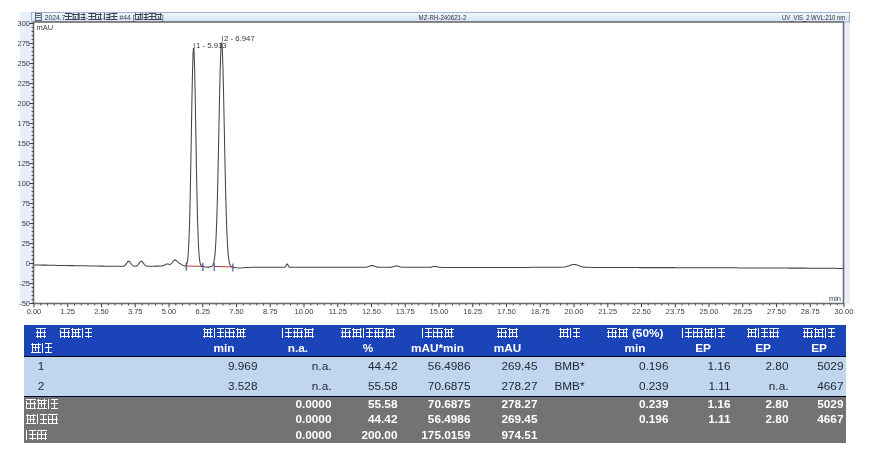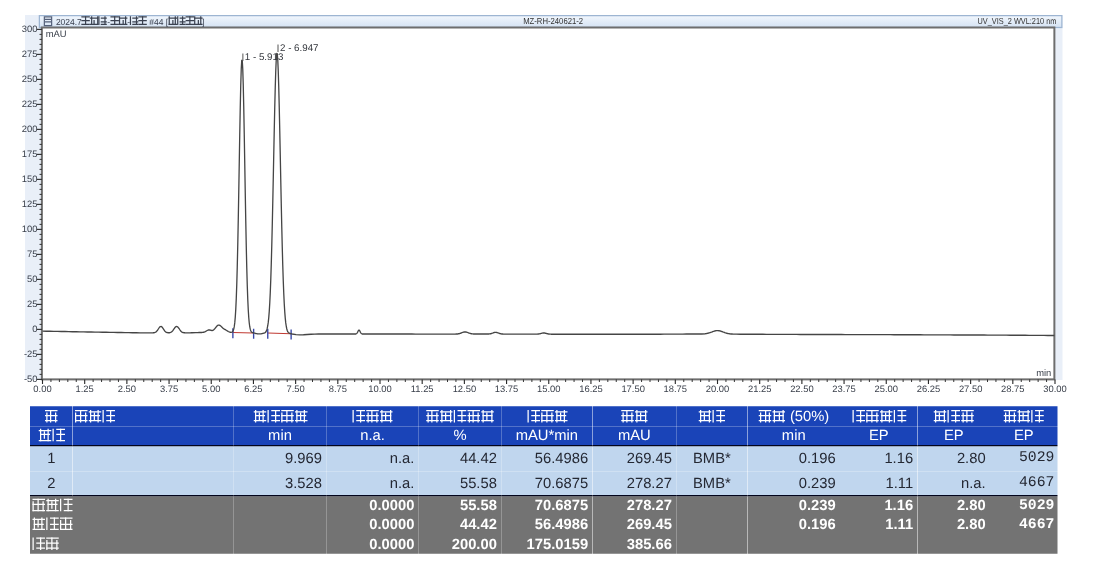--- a/index.html
+++ b/index.html
@@ -44,27 +44,27 @@
  linear-gradient(currentColor,currentColor) 2px 6px/5px 1px no-repeat,
  linear-gradient(currentColor,currentColor) 4.5px 0px/1px 7px no-repeat;}
 #ttl{position:absolute;left:35px;top:13px;height:8px;font-size:7px;color:#3a4150;white-space:nowrap;transform:scaleX(0.97);transform-origin:0 0;}
 #ttl .ic{display:inline-block;width:5px;height:6px;border:1px solid #55617a;background:
  linear-gradient(#55617a,#55617a) 0 1px/5px 1px no-repeat,
  linear-gradient(#55617a,#55617a) 0 3px/5px 1px no-repeat;vertical-align:-1px;margin-right:3px;}
 #mid{position:absolute;left:380px;top:13.5px;width:125px;text-align:center;font-size:7px;color:#333;transform:scaleX(0.88);transform-origin:50% 0;}
 #rgt{position:absolute;right:34px;top:13.5px;font-size:7px;color:#333;transform:scaleX(0.84);transform-origin:100% 0;}
 table{position:absolute;left:24px;top:325px;width:822px;border-collapse:collapse;table-layout:fixed;}
 td{padding:0;font-size:11.8px;line-height:15.5px;height:15.5px;white-space:nowrap;overflow:hidden;}
-tr.hd td{background:#1a44b8;color:#fff;font-weight:normal;line-height:14.5px;}
+tr.hd td{background:#1a44b8;color:#fff;font-weight:bold;line-height:14.5px;}
 tr.dt td{background:#c0d6ee;color:#242833;line-height:19.5px;}
 tr.sm td{background:#737373;color:#fff;font-weight:bold;line-height:15.3px;height:15.3px;}
 tr.d1 td{border-top:1px solid #02051c;}
 tr.s1 td{border-top:1px solid #02051c;}
 td.r{text-align:right;padding-right:3.5px;}
-td:last-child.r{padding-right:2.5px;font-family:Liberation Mono, monospace;}
+td:last-child.r{padding-right:2.5px;}
 td.c{text-align:center;}
 td.l{text-align:left;padding-left:1px;}
 </style></head><body>
 <div id="wrap">
 <svg width="879" height="320" viewBox="0 0 879 320" style="position:absolute;left:0;top:0">
 <defs>
 <linearGradient id="hdr" x1="0" y1="0" x2="0" y2="1">
 <stop offset="0" stop-color="#f2f7fd"></stop>
           <stop offset="1" stop-color="#d4e2f3"></stop>
 </linearGradient>
@@ -432,21 +432,21 @@
           <td class="r">1.11</td>
           <td class="r">2.80</td>
           <td class="r">4667</td>
         </tr>
 <tr class="sm">
           <td colspan="2" class="l"><i class="hz9 c"></i><i class="hz9 a"></i></td>
           <td></td>
           <td class="r">0.0000</td>
           <td class="r">200.00</td>
           <td class="r">175.0159</td>
-          <td class="r">385.66</td>
+          <td class="r">974.51</td>
           <td></td>
           <td></td>
           <td></td>
           <td></td>
           <td></td>
         </tr>
 </tbody>
     </table>
 </div>
 </body></html>

